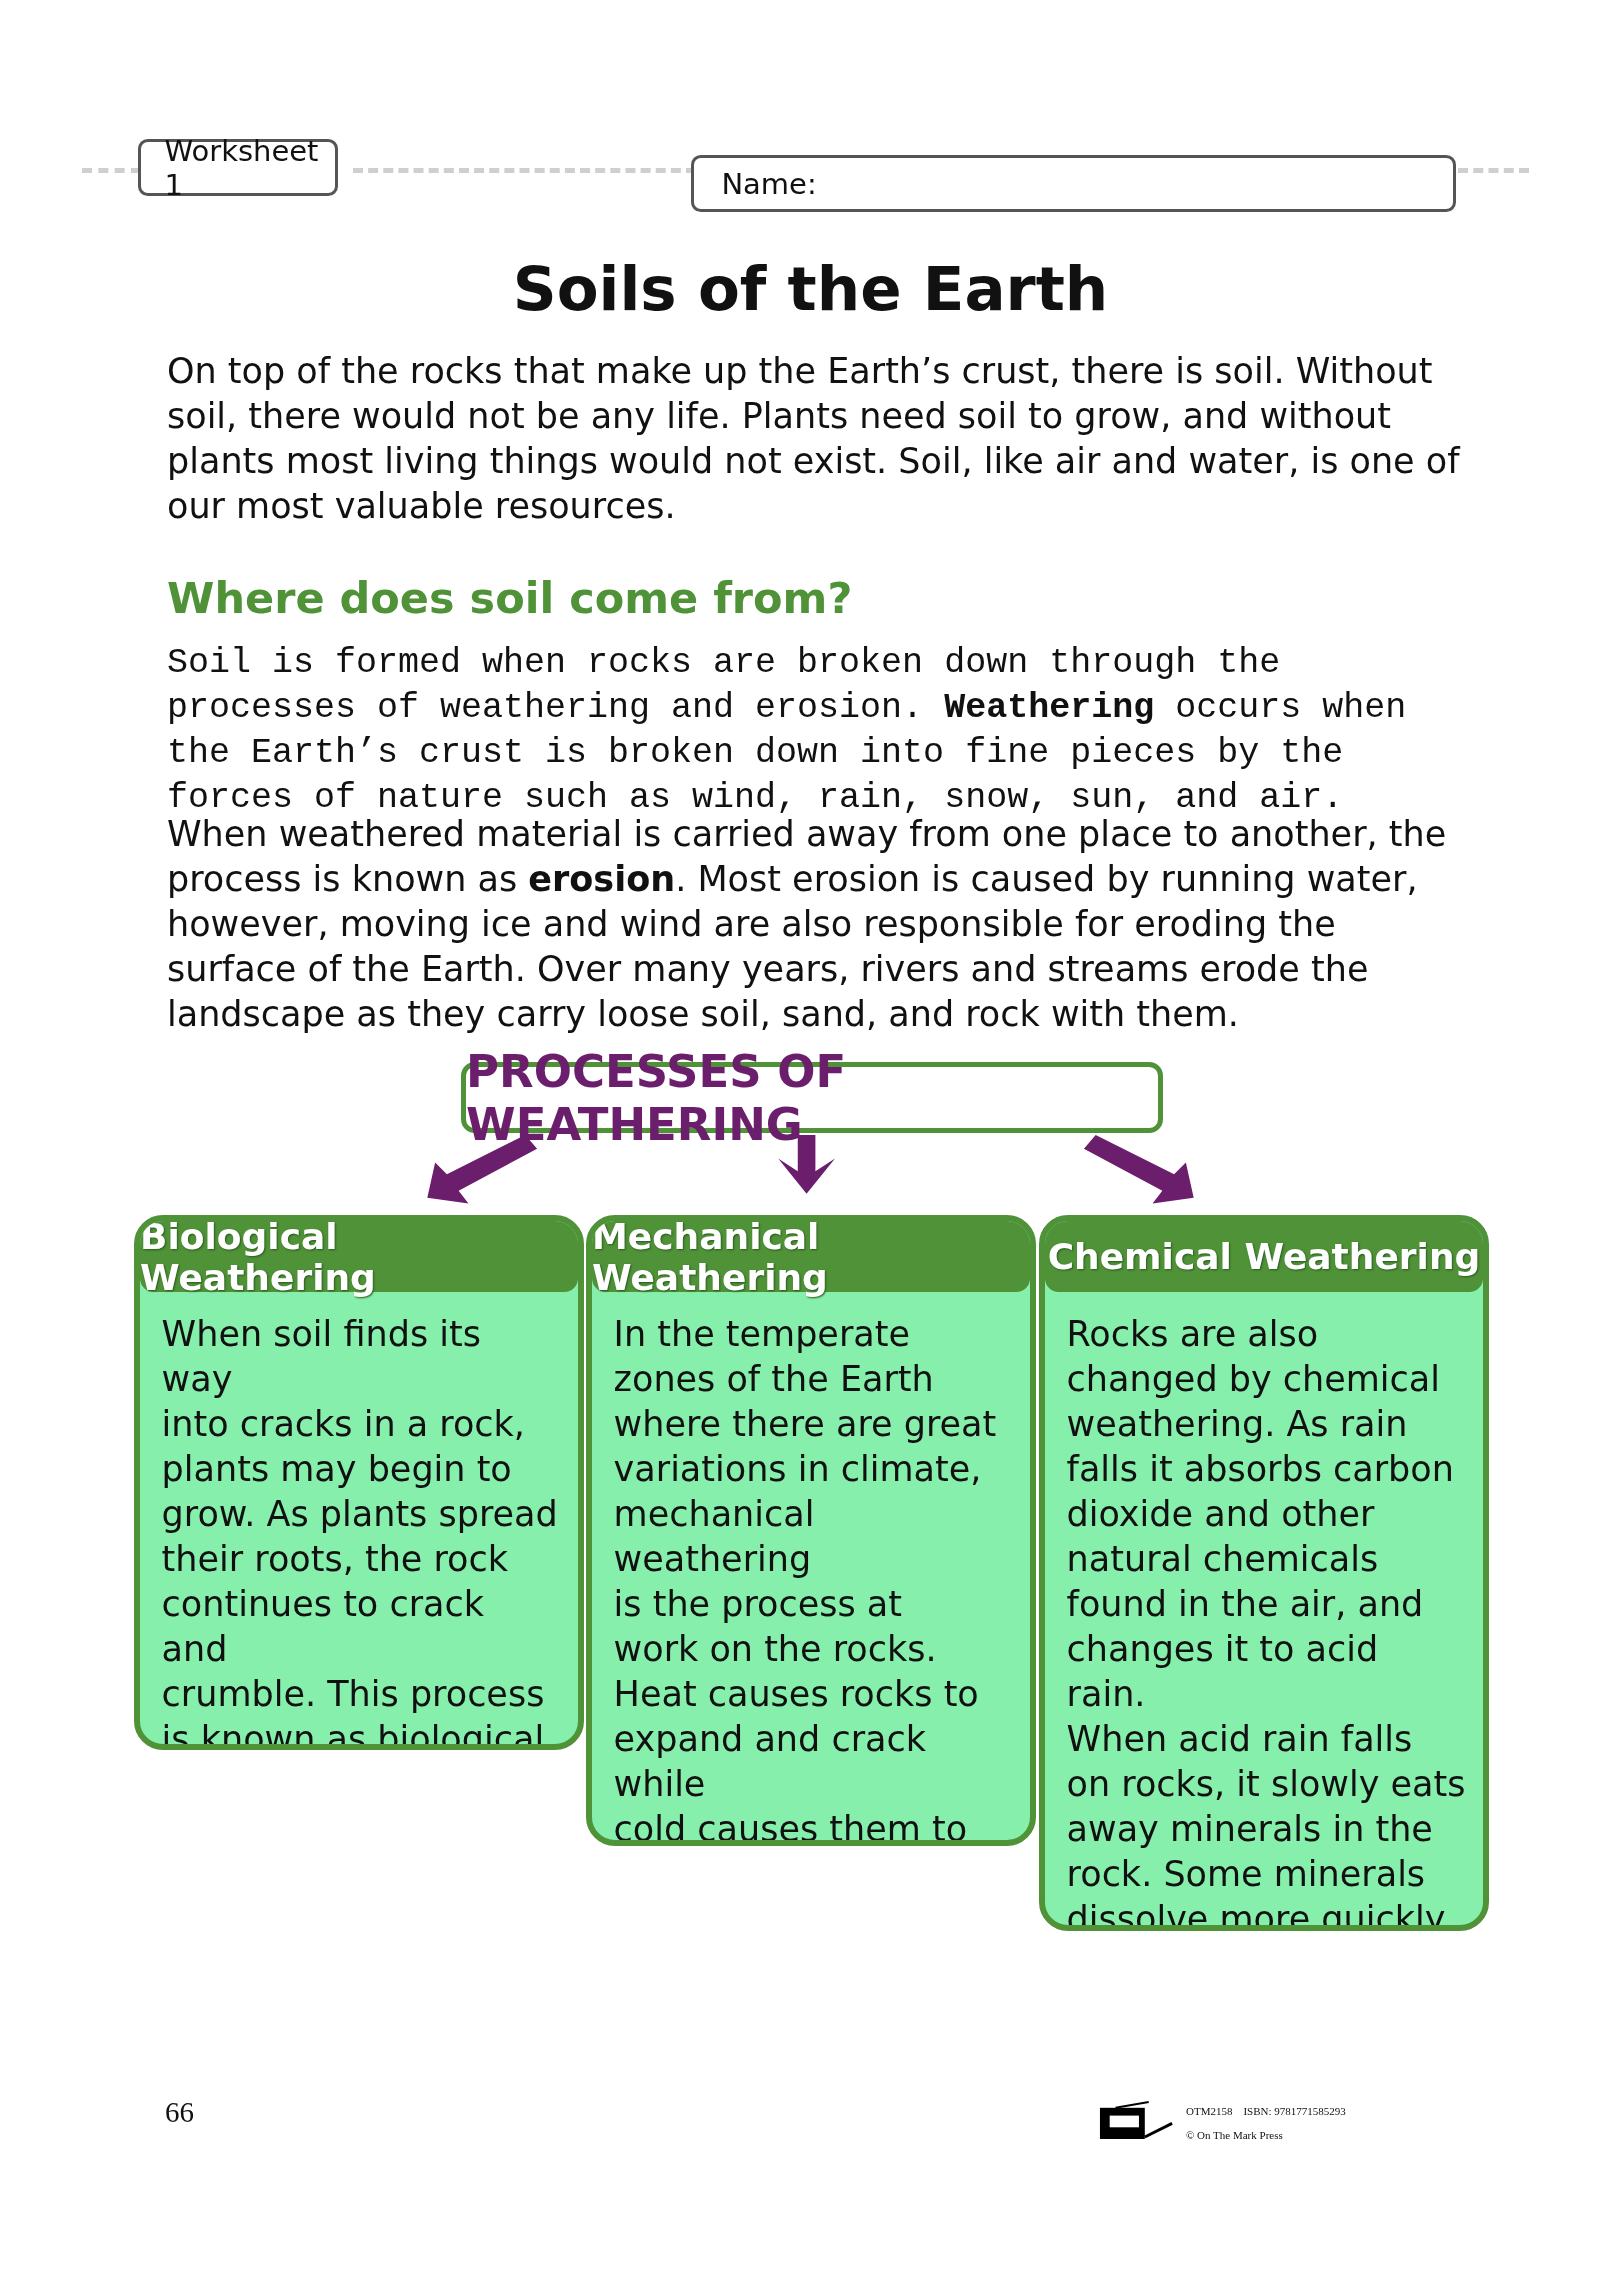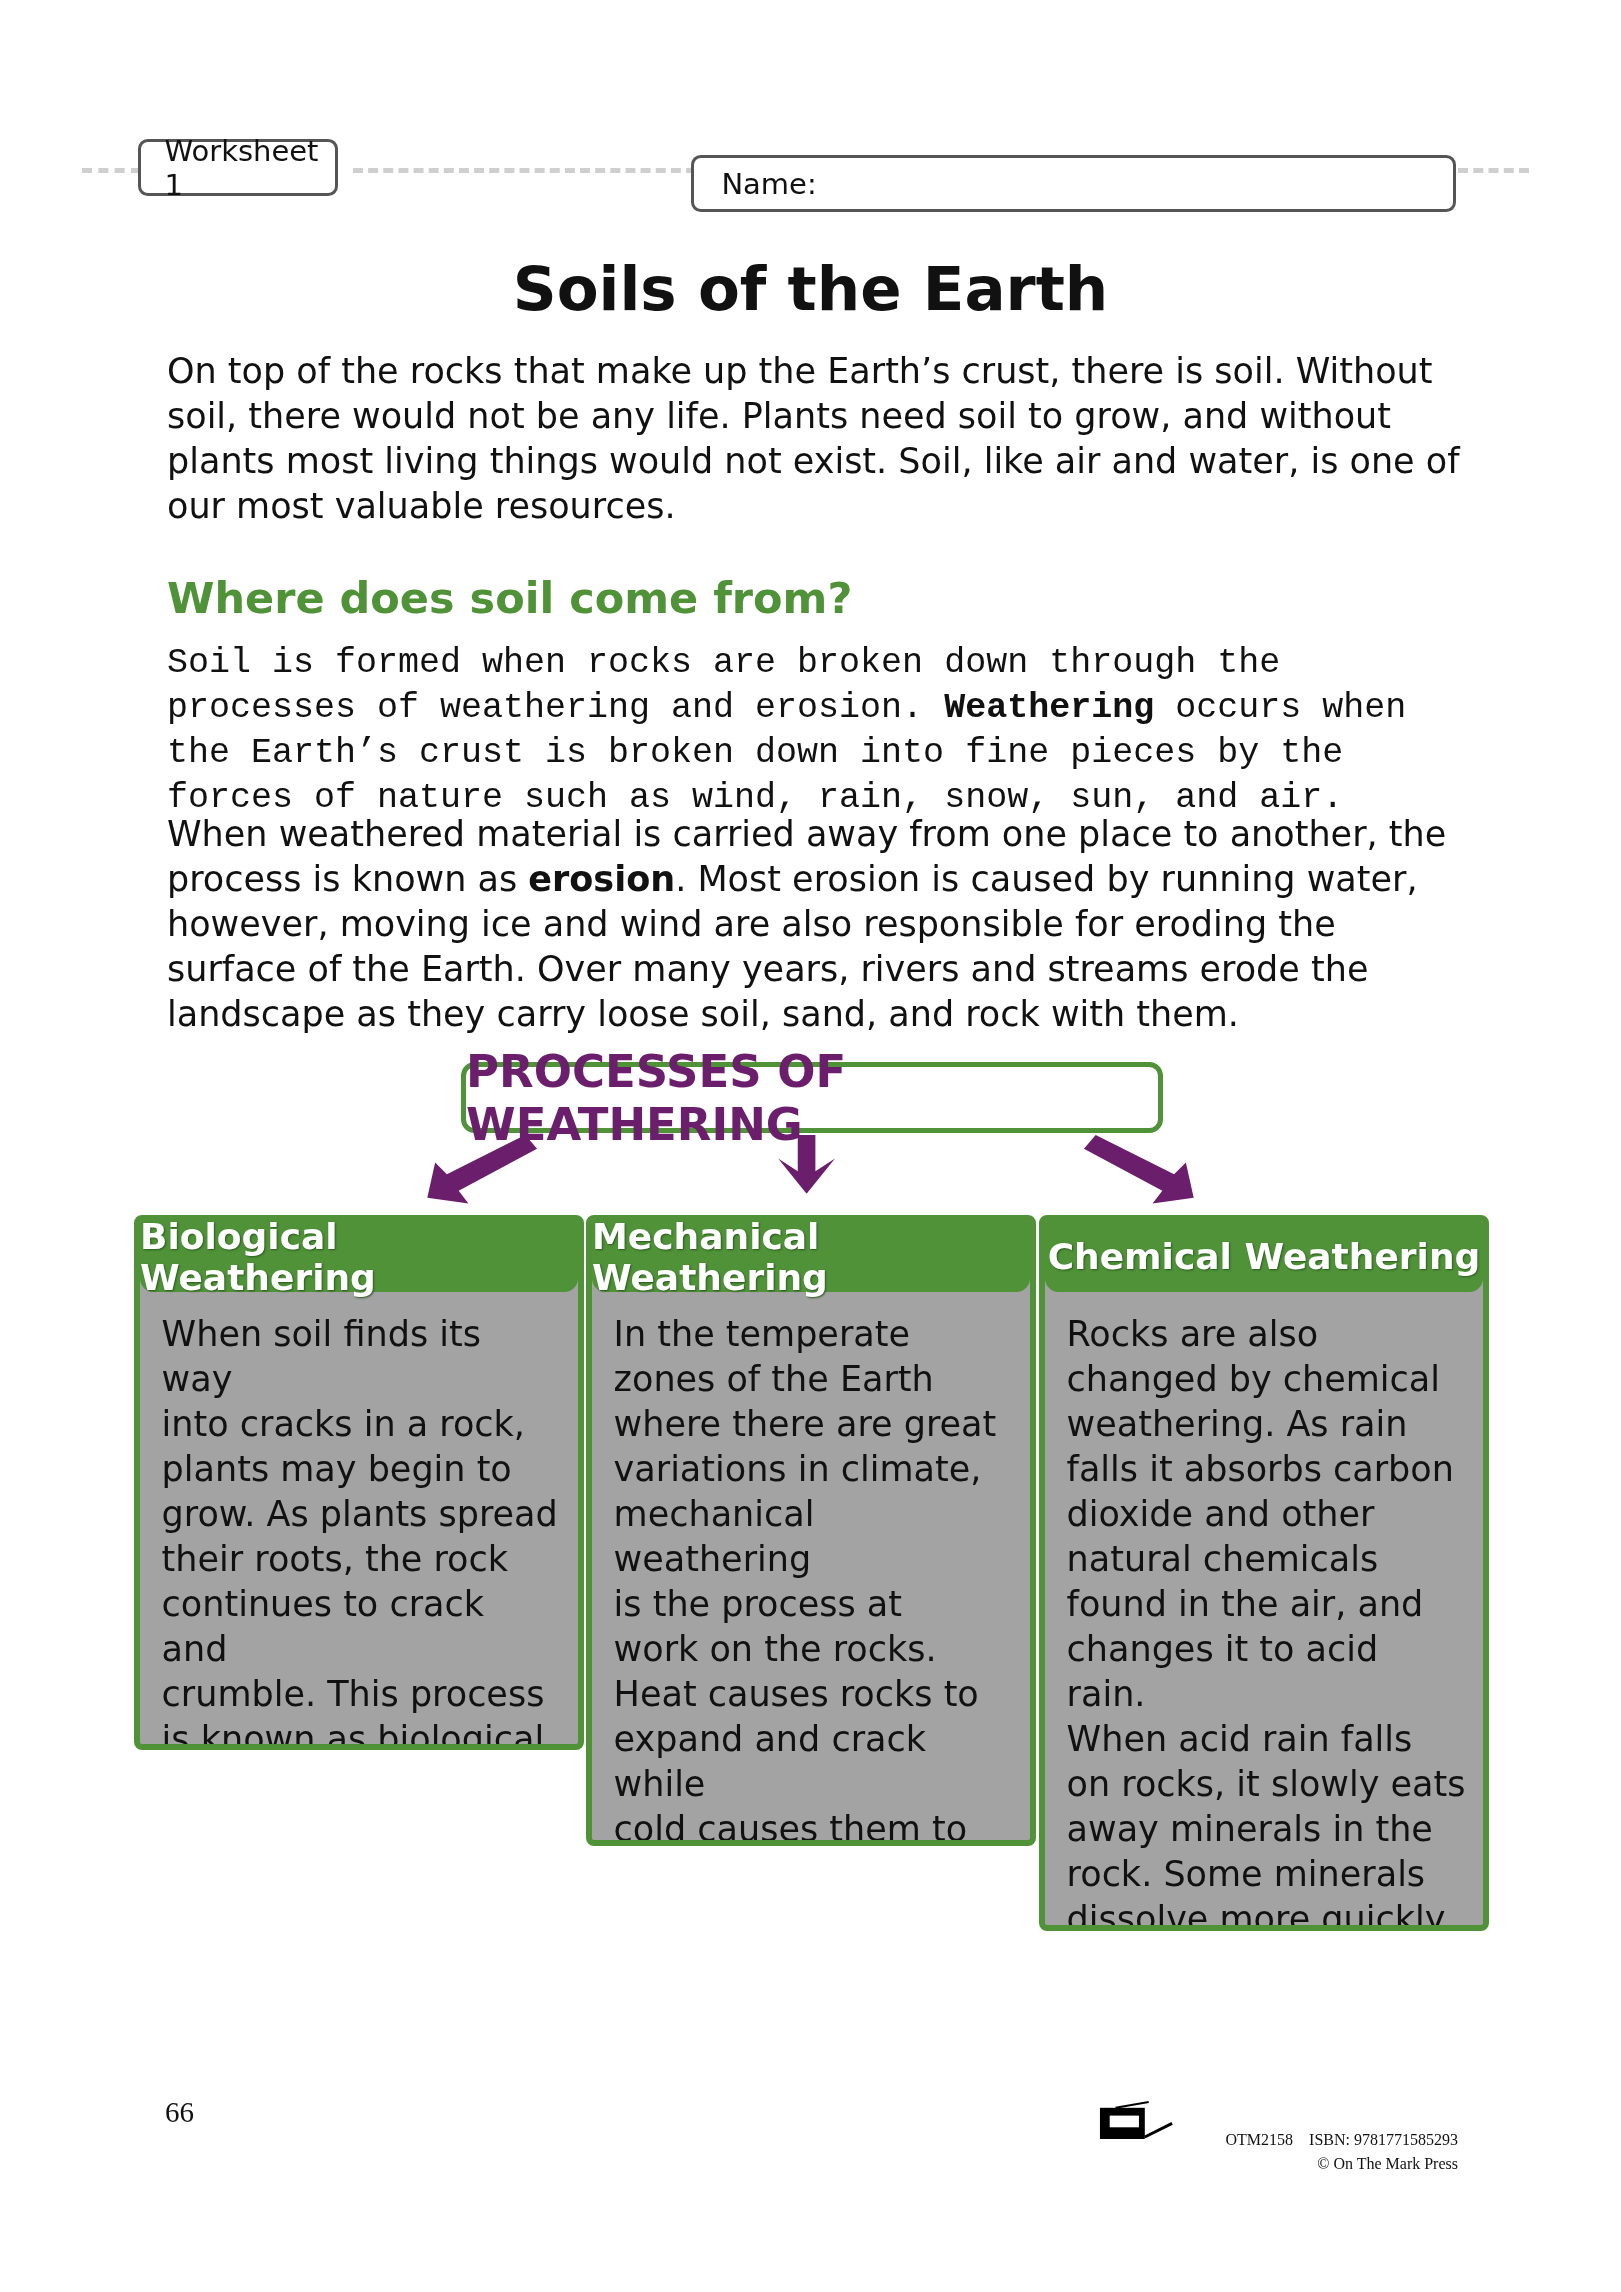--- a/index.html
+++ b/index.html
@@ -3,25 +3,25 @@
 <meta charset="utf-8">
 <style>
   html,body{margin:0;padding:0;background:#fff;}
   body{width:1621px;height:2293px;position:relative;font-family:"DejaVu Sans","Liberation Sans",sans-serif;color:#111;overflow:hidden;}
   .dash{position:absolute;top:168px;height:0;border-top:5.9px dashed #cfcfcf;}
   .hbox{position:absolute;top:139px;height:57px;border:3.9px solid #555;border-radius:9.8px;background:#fff;box-sizing:border-box;display:flex;align-items:center;font-size:29px;font-family:"DejaVu Sans",sans-serif;}
   .title{position:absolute;top:253px;left:0;width:1621px;text-align:center;font-size:61px;font-weight:bold;letter-spacing:0px;}
   .para{position:absolute;left:167px;width:1304px;font-size:35px;line-height:45px;}
   .subhead{position:absolute;left:167px;top:573px;font-size:43px;font-weight:bold;color:#4f9238;}
   .proc{position:absolute;left:461px;top:1062px;width:702px;height:71px;border:5.9px solid #4f9238;border-radius:13.7px;box-sizing:border-box;display:flex;align-items:center;justify-content:center;font-size:45px;font-weight:bold;color:#6b1e6b;background:#fff;}
-  .card{position:absolute;top:1215px;border:6.9px solid #4f9238;border-radius:8px;box-sizing:border-box;background:#a3a3a3;overflow:hidden;}
+  .card{position:absolute;top:1215px;border:6.9px solid #4f9238;border-radius:29px;box-sizing:border-box;background:#86efac;overflow:hidden;}
   .card .hd{background:#4f9238;color:#fff;font-weight:bold;font-size:36px;height:71px;display:flex;align-items:center;justify-content:center;border-radius:0 0 13.7px 13.7px;text-shadow:1px 1px 2px #2b5a1e;}
   .card .bd{padding:19.6px 17.6px 0 21.6px;font-size:35px;line-height:45px;white-space:pre-line;}
   .footer-page{position:absolute;left:165px;top:2096px;font-family:"Liberation Serif","DejaVu Serif",serif;font-size:29px;}
-  .footer-meta{position:absolute;left:1186px;top:2100px;font-family:"Liberation Serif","DejaVu Serif",serif;font-size:16px;line-height:23.5px;text-align:right;width:272px;margin-top:28px;}
+  .footer-meta{position:absolute;left:1186px;top:2100px;font-family:"Liberation Serif","DejaVu Serif",serif;font-size:11px;line-height:23.5px;text-align:left;width:272px;}
 </style>
 </head>
 <body>
 
 <div class="dash" style="left:82px;width:59px;"></div>
 <div class="dash" style="left:353px;width:343px;"></div>
 <div class="dash" style="left:1458px;width:71px;"></div>
 <div class="hbox" style="left:138px;width:200px;padding-left:23.5px;">
   <span>Worksheet 1</span>
 </div>

